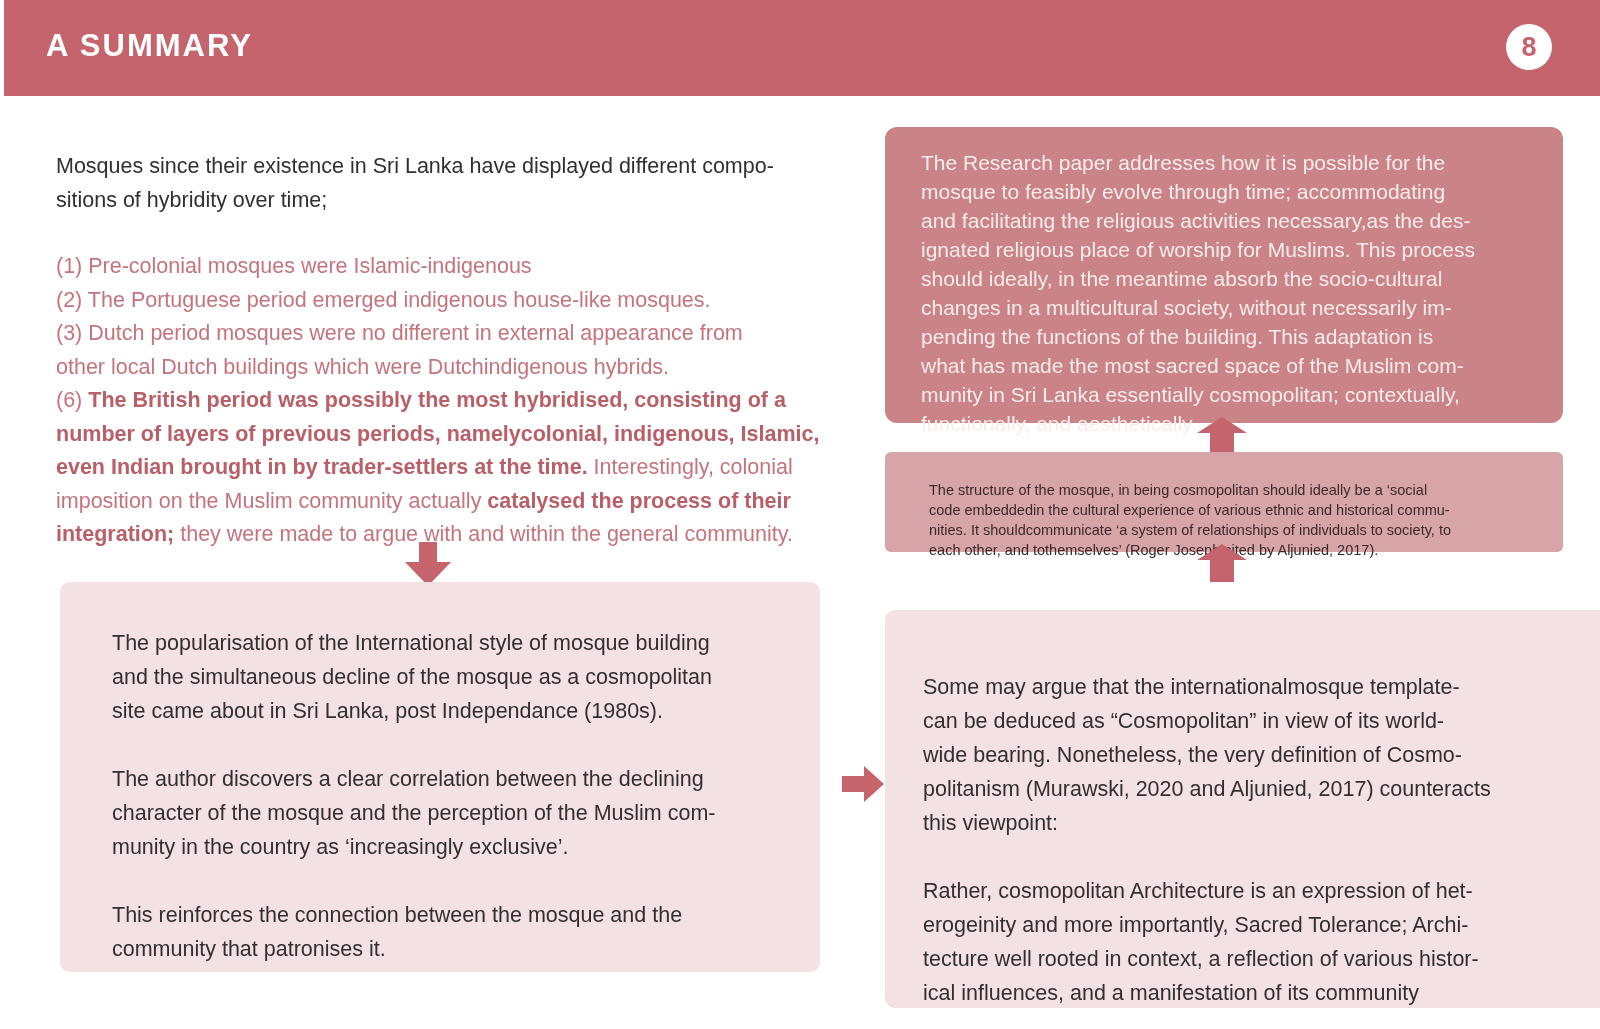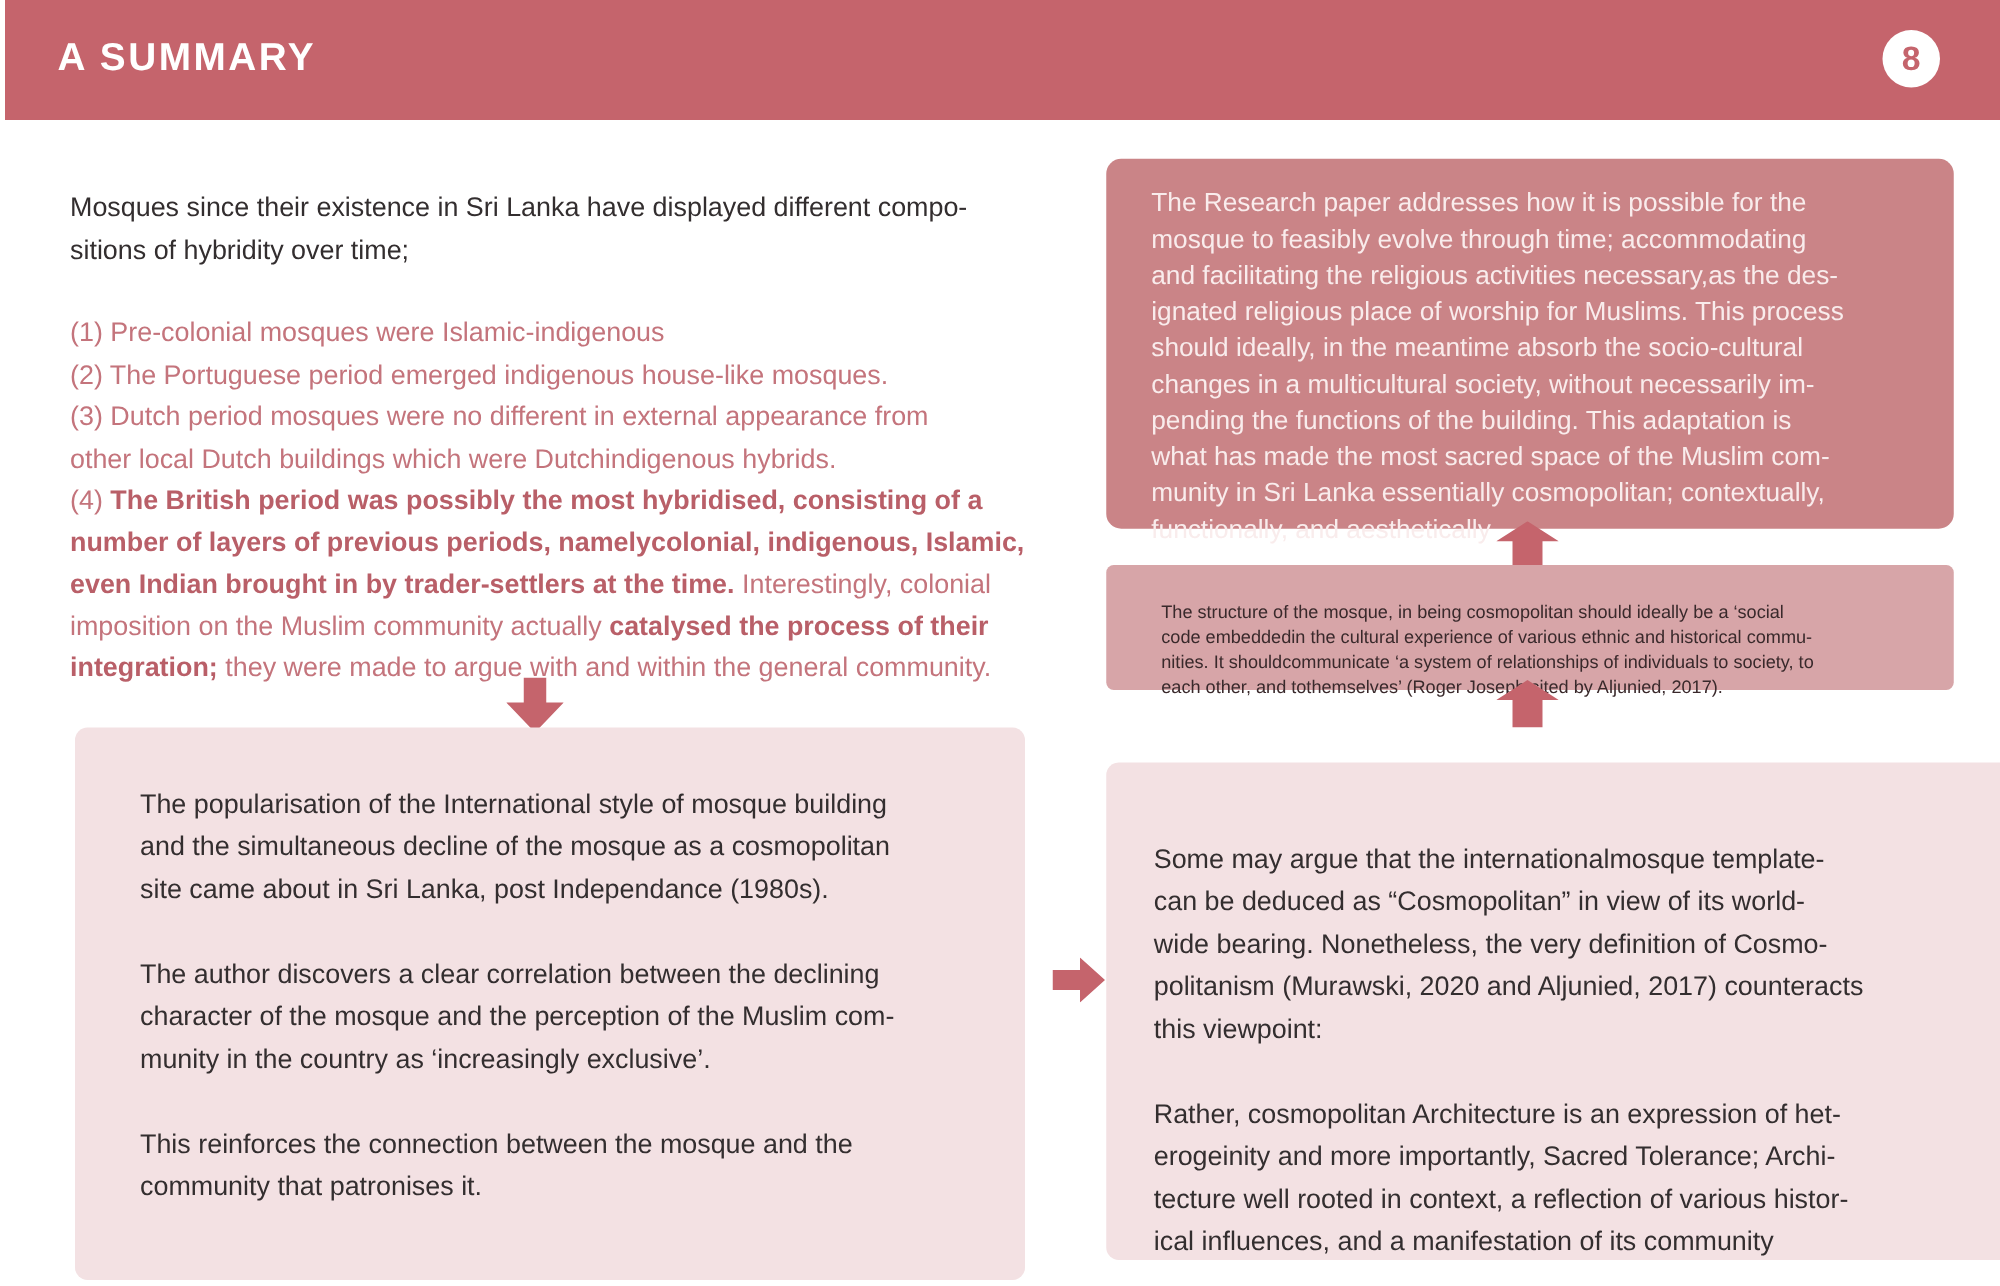--- a/index.html
+++ b/index.html
@@ -51,21 +51,21 @@
   }
   .box-medium{
     left:885px;top:452px;width:678px;height:100px;border-radius:6px;
     background:var(--medium-box-bg);color:#39292b;
     font-size:14.5px;line-height:20px;padding:12px 28px;
   }
   .box-light{
     background:var(--light-box-bg);color:var(--body-text);
     font-size:21.5px;line-height:34px;border-radius:10px;
   }
-  .box-left{left:60px;top:582px;width:760px;height:442px;padding:28px 30px 0 36px;}
+  .box-left{left:60px;top:582px;width:760px;height:390px;padding:28px 30px 0 36px;}
   .box-right{left:885px;top:610px;width:790px;height:398px;padding:44px 20px 0 22px;}
   .arrow{position:absolute;color:var(--accent);}
   .arrow svg{display:block;}
   .arrow-down{left:405px;top:542px;}
   .arrow-up-1{left:1197px;top:417px;}
   .arrow-up-2{left:1197px;top:544px;}
   .arrow-right{left:842px;top:766px;}
 </style>
 </head>
 <body>
@@ -79,21 +79,21 @@
 
 <main>
 
   <p class="intro pre">Mosques since their existence in Sri Lanka have displayed different compo-
 sitions of hybridity over time;</p>
 
   <p class="rose-list pre"><span>(1) Pre-colonial mosques were Islamic-indigenous
 (2) The Portuguese period emerged indigenous house-like mosques.
 (3) Dutch period mosques were no different in external appearance from
 other local Dutch buildings which were Dutchindigenous hybrids.
-(4) </span><span class="b">The British period was possibly the most hybridised, consisting of a
+(6) </span><span class="b">The British period was possibly the most hybridised, consisting of a
 number of layers of previous periods, namelycolonial, indigenous, Islamic,
 even Indian brought in by trader-settlers at the time.</span><span> Interestingly, colonial
 imposition on the Muslim community actually </span><span class="b">catalysed the process of their
 integration;</span><span> they were made to argue with and within the general community.</span></p>
 
   <section class="box box-dark">
     <p class="pre">The Research paper addresses how it is possible for the
 mosque to feasibly evolve through time; accommodating
 and facilitating the religious activities necessary,as the des-
 ignated religious place of worship for Muslims. This process

